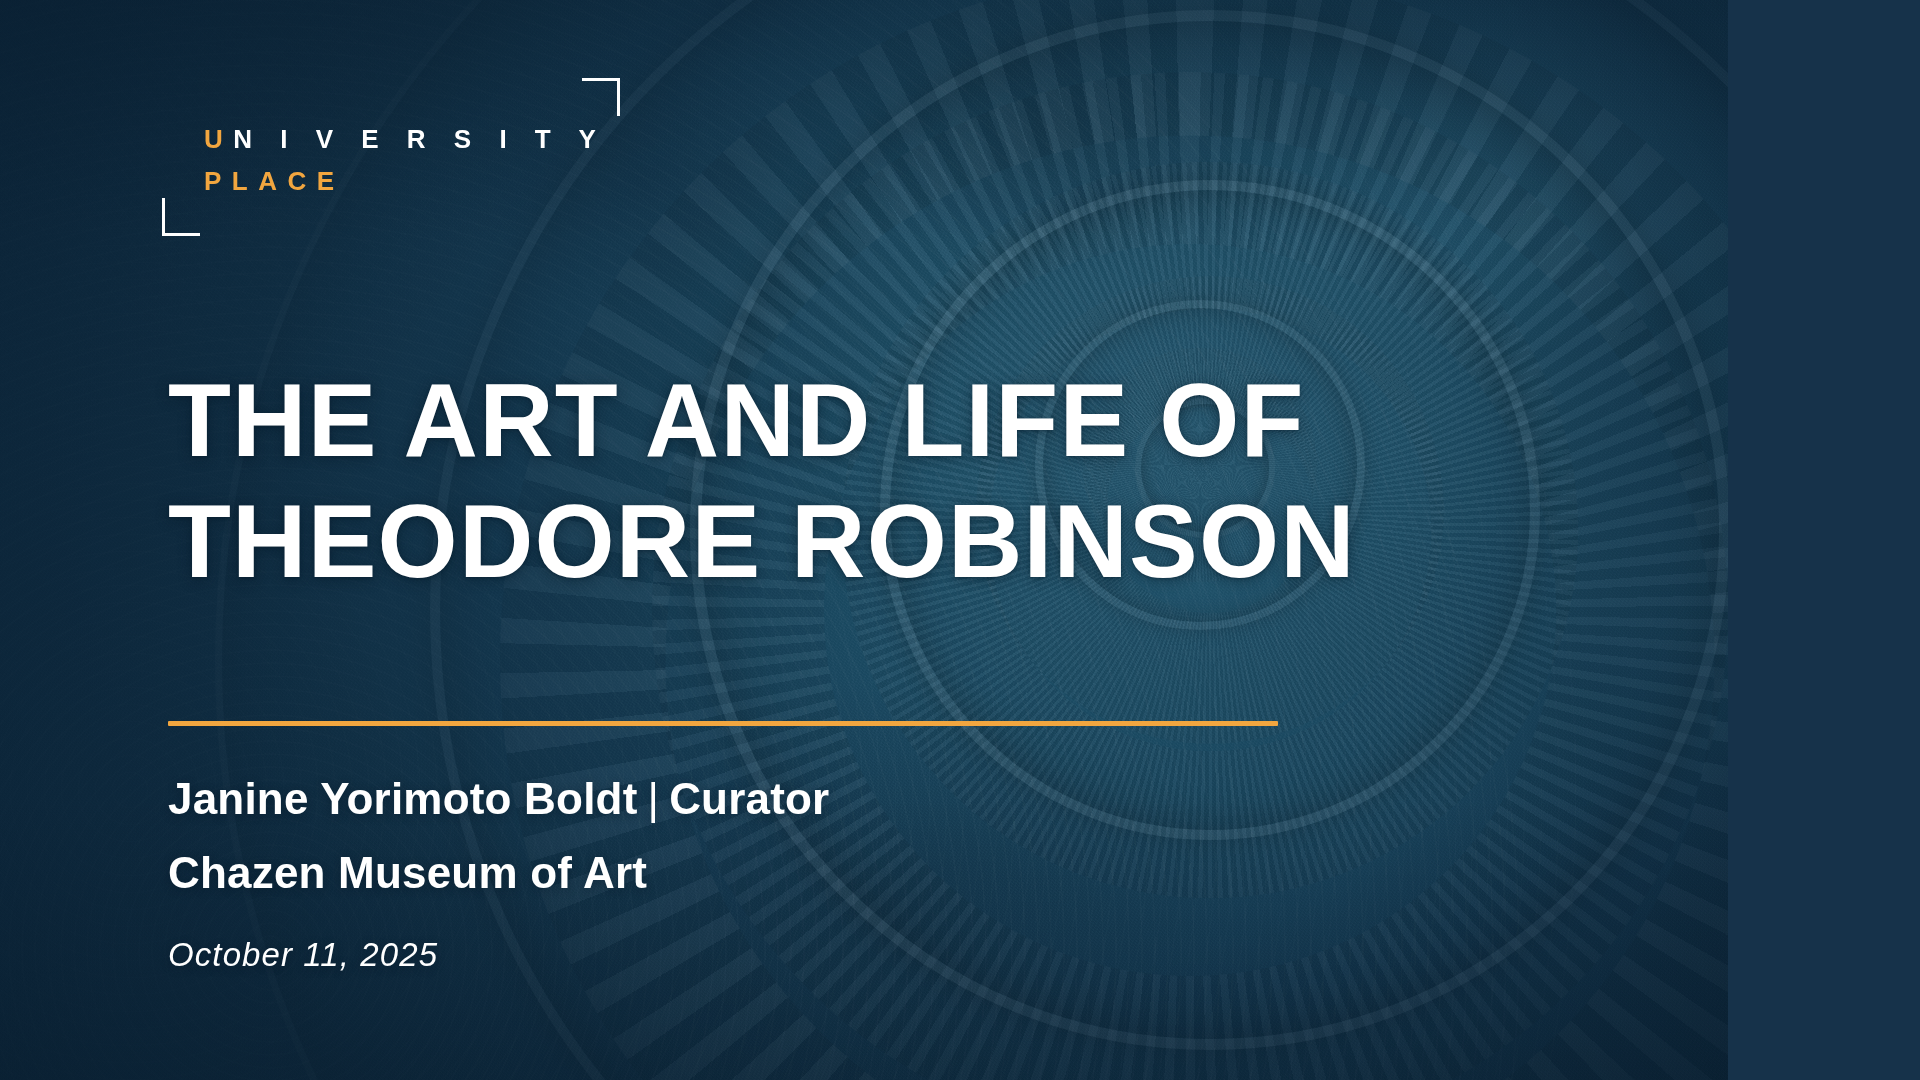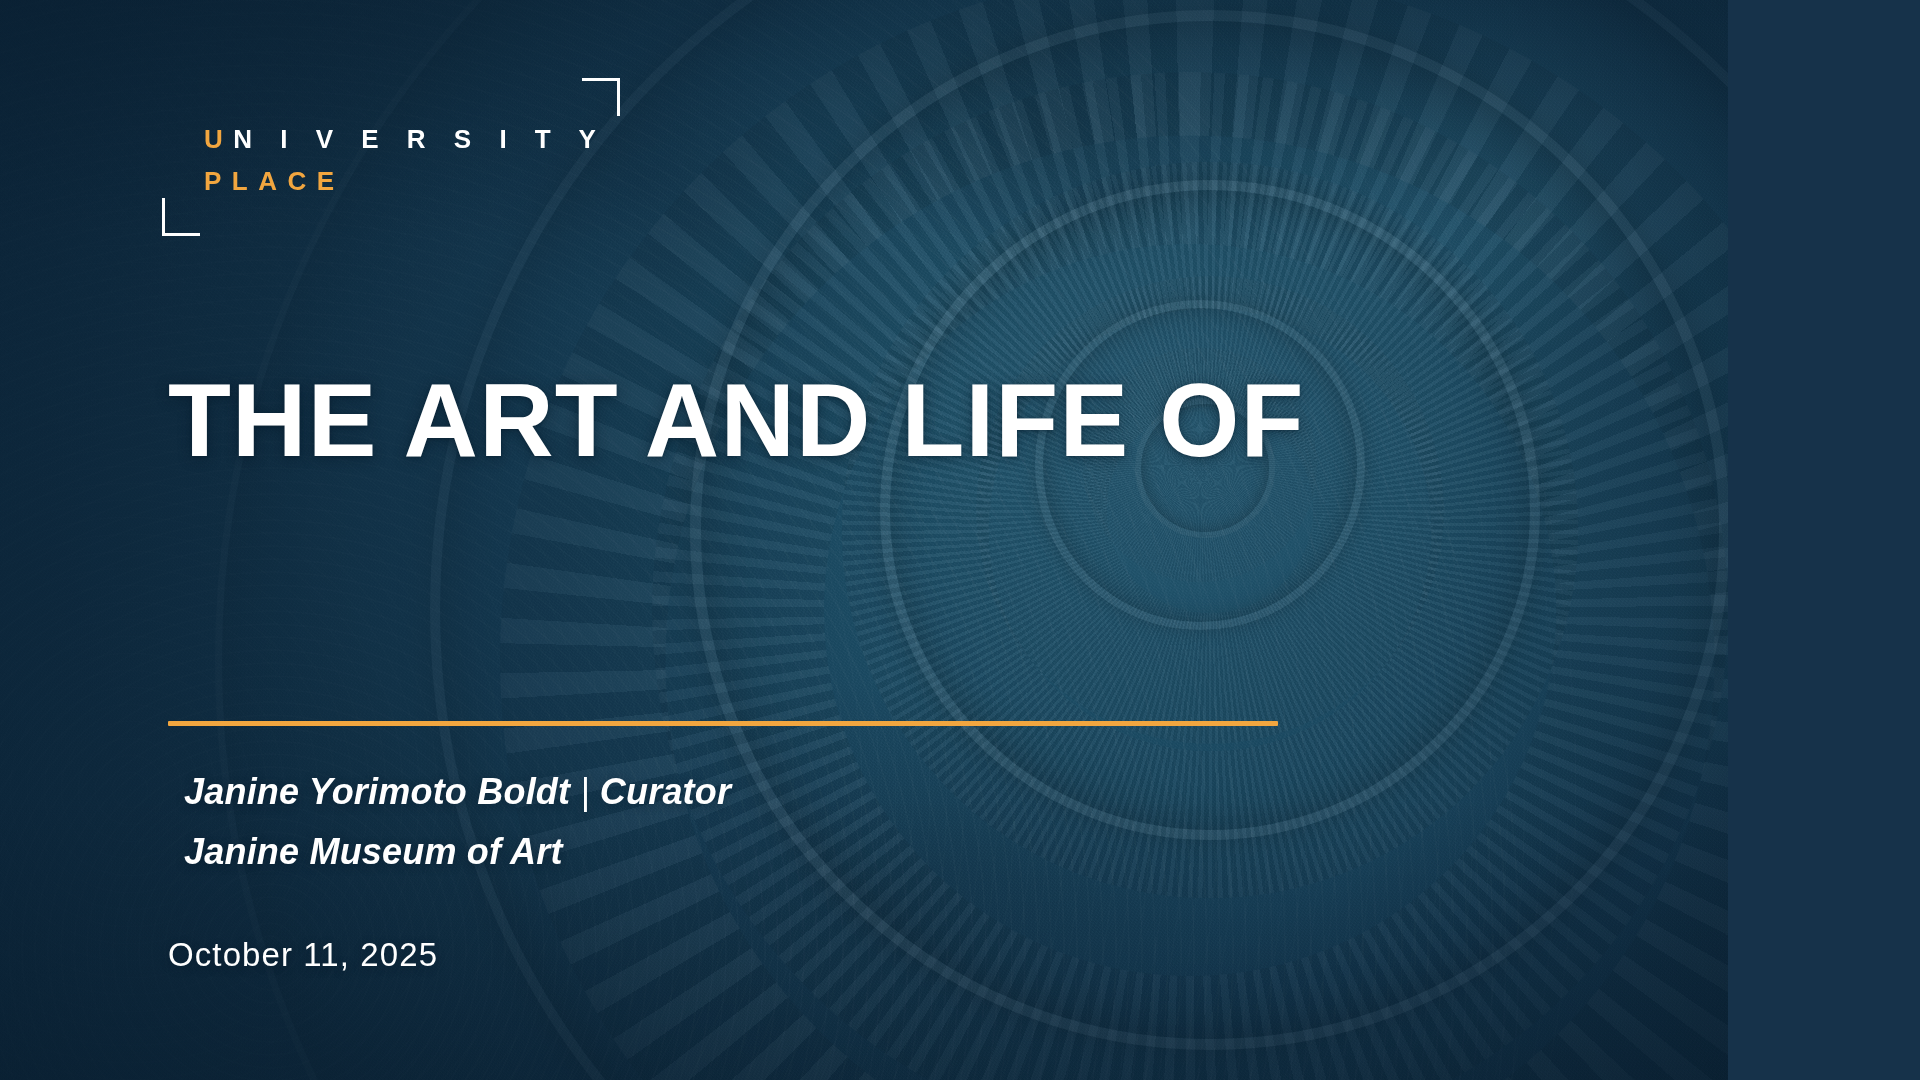--- a/index.html
+++ b/index.html
@@ -165,41 +165,41 @@
     position:absolute;
     left:168px; top:721px;
     width:1110px; height:5px;
     background:#F2A63F;
     border-radius:1px;
   }
 
   
   .byline {
     position:absolute;
-    left:184px; top:762px;
+    left:168px; top:762px;
     color:#FFFFFF;
-    font-size:36px;
+    font-size:44px;
     font-weight:700;
     line-height:1.68;
     letter-spacing:.2px;
     text-shadow:0 2px 10px rgba(5,22,38,.45);
-    font-style:italic;
   }
   .byline-row { display:block; white-space:nowrap; }
   .sep { padding:0 10px; font-weight:400; }
 
   .date {
     position:absolute;
     left:168px; top:936px;
     color:#FFFFFF;
     font-size:33px;
     font-weight:400;
     letter-spacing:1.1px;
     white-space:nowrap;
     text-shadow:0 2px 10px rgba(5,22,38,.45);
+    font-style:italic;
   }
 </style>
 </head>
 <body>
 
 <div id="slide">
 
   <div class="bg-layer bg-base"></div>
   <div class="bg-layer bg-mottle"></div>
 
@@ -235,27 +235,28 @@
 
       <div class="logo-line logo-line-1">
         <span class="logo-u">U</span><span class="logo-rest">N I V E R S I T Y</span>
       </div>
 
       <div class="logo-line logo-line-2">PLACE</div>
     </div>
 
     <h1 class="title">
       <span class="title-line">THE ART AND LIFE OF</span>
+      <span class="title-line">THEODORE ROBINSON</span>
     </h1>
 
     <div class="rule"></div>
 
     <div class="byline">
       <span class="byline-row">
         <span>Janine Yorimoto Boldt</span><span class="sep">|</span><span>Curator</span>
       </span>
-      <span class="byline-row">Janine Museum of Art</span>
+      <span class="byline-row">Chazen Museum of Art</span>
     </div>
 
     <div class="date">October 11, 2025</div>
 
   </div>
 </div>
 
 </body></html>

